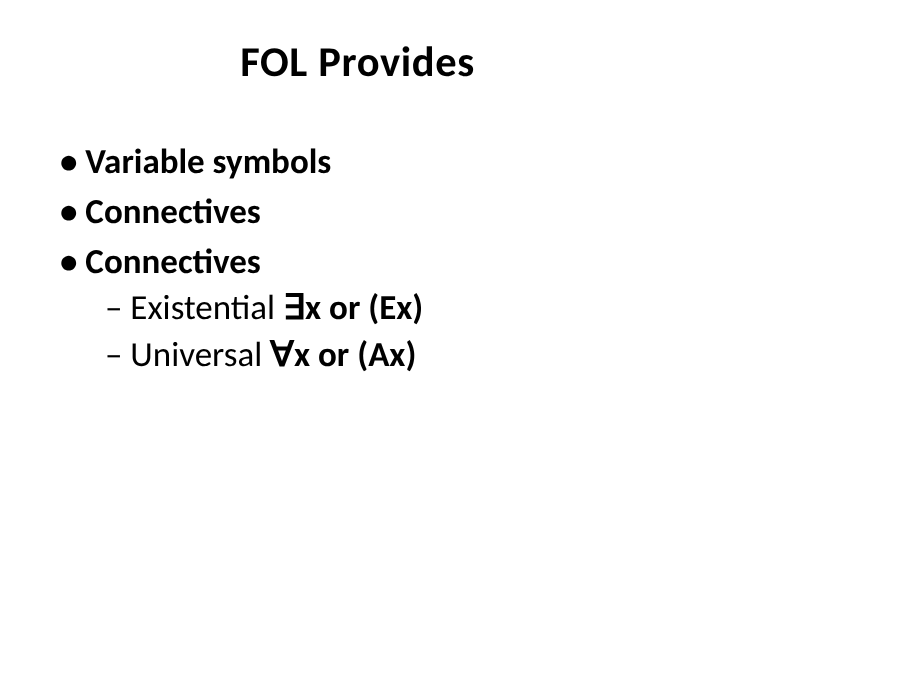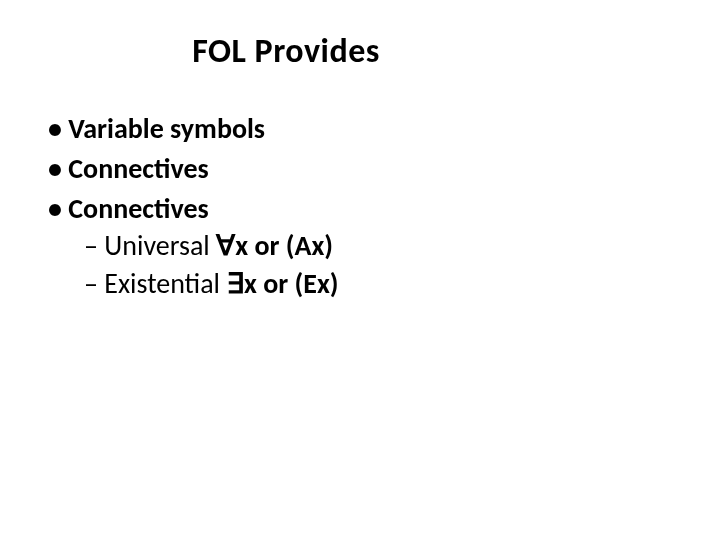--- a/index.html
+++ b/index.html
@@ -55,20 +55,20 @@
   <div class="title">FOL Provides</div>
 
   <div class="body">
 
     <div class="lvl1">Variable symbols</div>
 
     <div class="lvl1">Connectives</div>
 
     <div class="lvl1">Connectives</div>
     <div class="sub">
-      <span>Universal </span><span class="bold">∀</span><span class="bold">x or  (Ax)</span>
+      <span>Existential </span><span class="bold">∃</span><span class="bold">x or (Ex)</span>
     </div>
     <div class="sub">
-      <span>Existential </span><span class="bold">∃</span><span class="bold">x or (Ex)</span>
+      <span>Universal </span><span class="bold">∀</span><span class="bold">x or  (Ax)</span>
     </div>
 
   </div>
 </div>
 
 </body></html>

